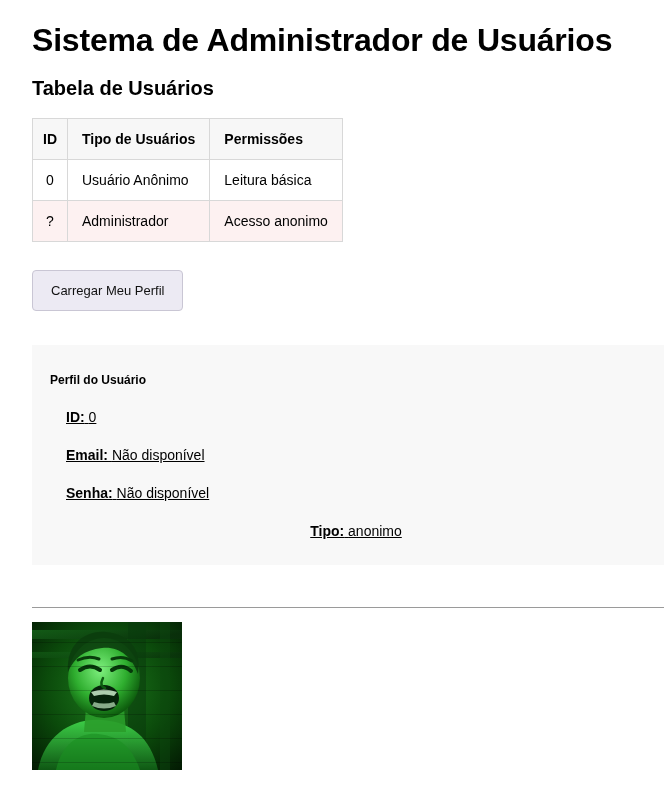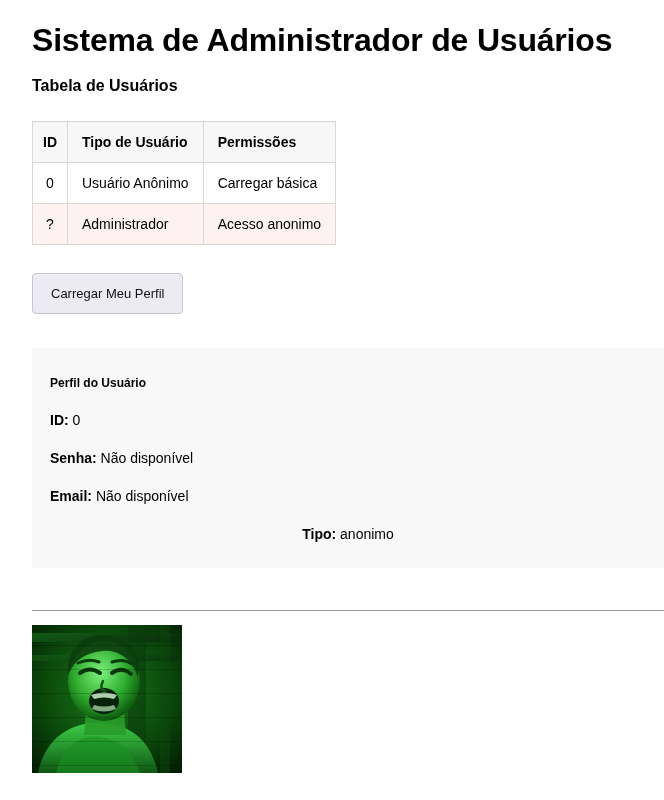--- a/index.html
+++ b/index.html
@@ -20,23 +20,23 @@
     box-sizing: border-box;
   }
   h1.page-title {
     font-size: 32px;
     line-height: 1.15;
     font-weight: bold;
     margin: 8px 0 18px 0;
     letter-spacing: -0.2px;
   }
   h2.section-title {
-    font-size: 16px;
-    font-weight: bold;
-    margin: 0 0 26px 0;
+    font-size: 20px;
+    font-weight: bold;
+    margin: 0 0 18px 0;
   }
   table.users-table {
     border-collapse: collapse;
     border-spacing: 0;
     margin: 0 0 6px 0;
     font-size: 14px;
   }
   table.users-table th,
   table.users-table td {
     border: 1px solid #d8d8d8;
@@ -81,21 +81,22 @@
     width: 632px;
     margin-left: 0;
   }
   .profile-panel h3 {
     font-size: 12px;
     font-weight: bold;
     margin: 6px 0 22px 0;
   }
   .profile-row {
     font-size: 14px;
-    margin: 0 0 22px 0;
+    margin: 0 0 22px 16px;
+    text-decoration: underline;
   }
   .profile-row:last-child {
     margin-bottom: 0;
     text-align: center;
   }
   .profile-row .label {
     font-weight: bold;
   }
   .divider {
     border: 0;
@@ -120,29 +121,29 @@
 <div class="page">
 
   <h1 class="page-title">Sistema de Administrador de Usuários</h1>
 
   <h2 class="section-title">Tabela de Usuários</h2>
 
   <table class="users-table">
     <thead>
       <tr>
         <th class="id-cell">ID</th>
-        <th>Tipo de Usuário</th>
+        <th>Tipo de Usuários</th>
         <th>Permissões</th>
       </tr>
     </thead>
     <tbody>
       <tr>
         <td class="id-cell">0</td>
         <td>Usuário Anônimo</td>
-        <td>Carregar básica</td>
+        <td>Leitura básica</td>
       </tr>
       <tr class="row-highlight">
         <td class="id-cell">?</td>
         <td>Administrador</td>
         <td>Acesso anonimo</td>
       </tr>
     </tbody>
   </table>
 
   <div class="btn-wrap">
@@ -150,25 +151,25 @@
   </div>
 
   <div class="profile-panel">
     <h3>Perfil do Usuário</h3>
 
     <div class="profile-row">
       <span class="label">ID:</span>
       <span class="value">0</span>
     </div>
     <div class="profile-row">
+      <span class="label">Email:</span>
+      <span class="value">Não disponível</span>
+    </div>
+    <div class="profile-row">
       <span class="label">Senha:</span>
-      <span class="value">Não disponível</span>
-    </div>
-    <div class="profile-row">
-      <span class="label">Email:</span>
       <span class="value">Não disponível</span>
     </div>
     <div class="profile-row">
       <span class="label">Tipo:</span>
       <span class="value">anonimo</span>
     </div>
   </div>
 
   <hr class="divider">
 

